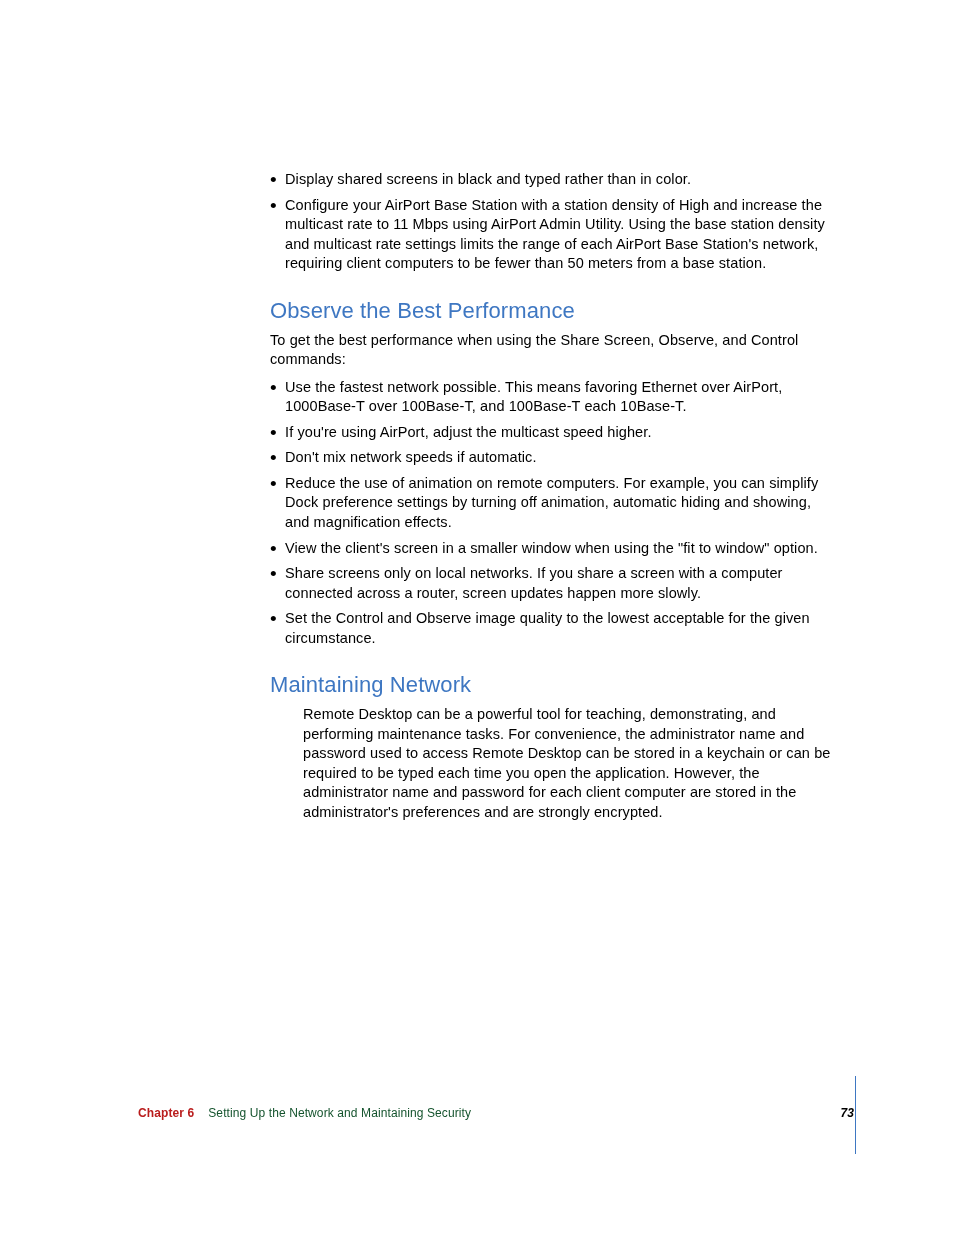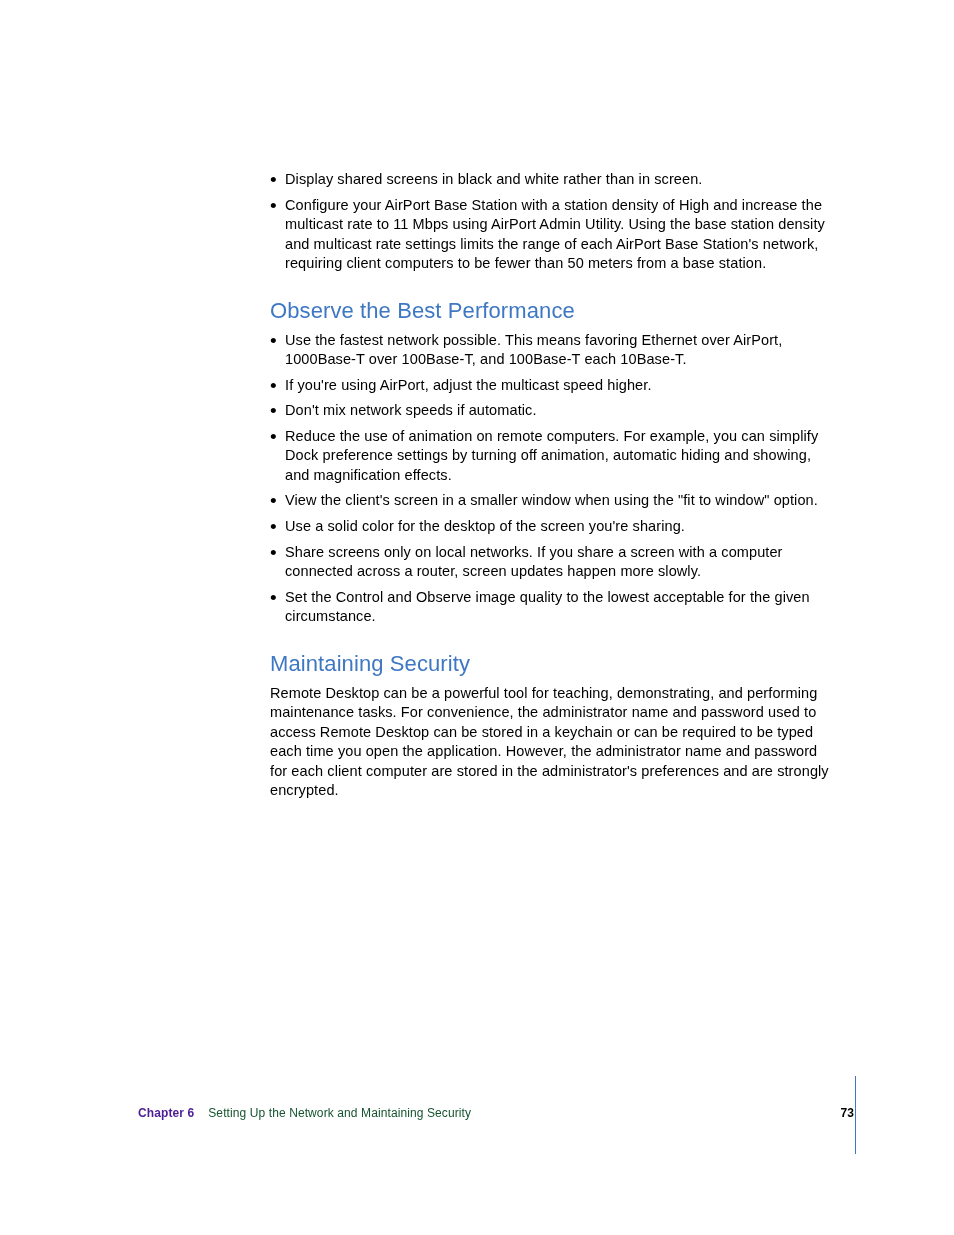--- a/index.html
+++ b/index.html
@@ -45,81 +45,83 @@
       color: #3e77c2;
       margin-top: 22px;
       margin-bottom: 5px;
       letter-spacing: 0.1px;
     }
     .intro-text {
       margin-bottom: 8px;
     }
     .section-para {
       margin-bottom: 6px;
+      margin-left: 33px;
     }
     .footer {
       position: absolute;
       bottom: 115px;
       left: 138px;
       right: 100px;
       display: flex;
       justify-content: space-between;
       align-items: center;
       font-size: 12px;
       letter-spacing: 0.1px;
     }
     .footer-left {
       display: flex;
       gap: 14px;
       align-items: baseline;
     }
     .chapter-label {
       font-weight: 700;
-      color: #4c1d95;
+      color: #b91c1c;
     }
     .chapter-title {
       color: #14532d;
       font-weight: 400;
     }
     .page-number {
       font-weight: 700;
       color: #000;
+      font-style: italic;
     }
     .right-edge-line {
       position: absolute;
       right: 98px;
       top: 1076px;
       width: 1px;
       height: 78px;
       background: #3e77c2;
     }
   </style>
 </head>
 <body>
 
 <div class="page-content">
 
   <ul class="bullet-list">
-    <li>Display shared screens in black and white rather than in screen.</li>
+    <li>Display shared screens in black and typed rather than in color.</li>
     <li>Configure your AirPort Base Station with a station density of High and increase the multicast rate to 11 Mbps using AirPort Admin Utility. Using the base station density and multicast rate settings limits the range of each AirPort Base Station's network, requiring client computers to be fewer than 50 meters from a base station.</li>
   </ul>
 
   <h2>Observe the Best Performance</h2>
+  <p class="intro-text">To get the best performance when using the Share Screen, Observe, and Control commands:</p>
   <ul class="bullet-list">
     <li>Use the fastest network possible. This means favoring Ethernet over AirPort, 1000Base-T over 100Base-T, and 100Base-T each 10Base-T.</li>
     <li>If you're using AirPort, adjust the multicast speed higher.</li>
     <li>Don't mix network speeds if automatic.</li>
     <li>Reduce the use of animation on remote computers. For example, you can simplify Dock preference settings by turning off animation, automatic hiding and showing, and magnification effects.</li>
     <li>View the client's screen in a smaller window when using the "fit to window" option.</li>
-    <li>Use a solid color for the desktop of the screen you're sharing.</li>
     <li>Share screens only on local networks. If you share a screen with a computer connected across a router, screen updates happen more slowly.</li>
     <li>Set the Control and Observe image quality to the lowest acceptable for the given circumstance.</li>
   </ul>
 
-  <h2>Maintaining Security</h2>
+  <h2>Maintaining Network</h2>
   <p class="section-para">Remote Desktop can be a powerful tool for teaching, demonstrating, and performing maintenance tasks. For convenience, the administrator name and password used to access Remote Desktop can be stored in a keychain or can be required to be typed each time you open the application. However, the administrator name and password for each client computer are stored in the administrator's preferences and are strongly encrypted.</p>
 
 </div>
 
 <div class="footer">
   <div class="footer-left">
     <span class="chapter-label">Chapter 6</span>
     <span class="chapter-title">Setting Up the Network and Maintaining Security</span>
   </div>
   <span class="page-number">73</span>

